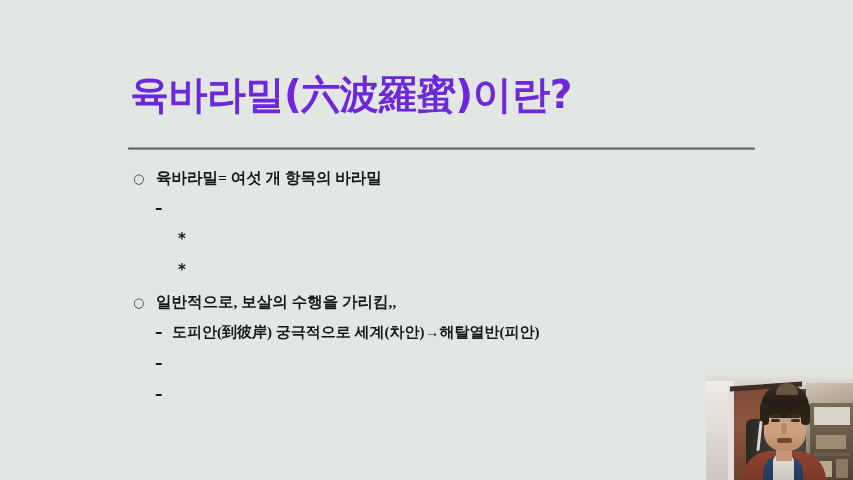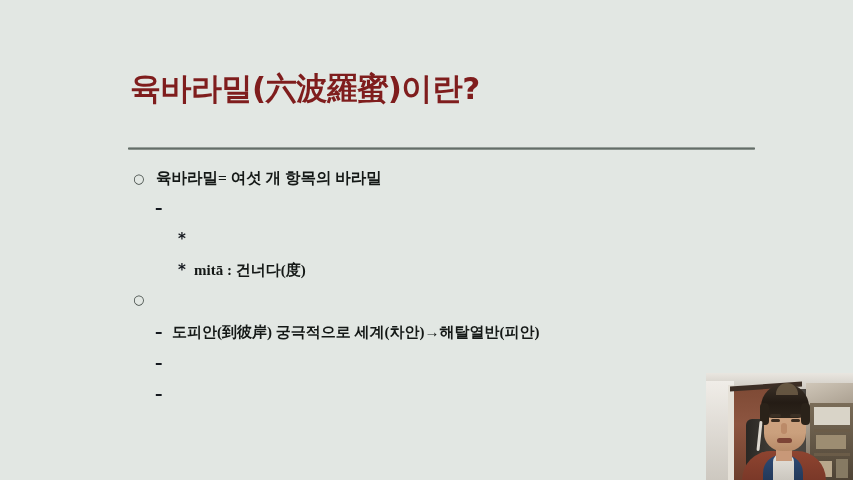--- a/index.html
+++ b/index.html
@@ -20,23 +20,23 @@
     height: 480px;
     background: #e2e7e3;
     box-sizing: border-box;
   }
 
   
   #slide-title {
     position: absolute;
     left: 130px;
     top: 68px;
-    font-size: 31px;
+    font-size: 39px;
     font-weight: 700;
-    color: #7f1d1d;
+    color: #6d28d9;
     letter-spacing: -0.5px;
     white-space: nowrap;
   }
 
   
   #title-rule {
     position: absolute;
     left: 128px;
     top: 147px;
     width: 627px;
@@ -206,25 +206,25 @@
     <div class="line lvl2">
       <span class="marker">–</span>
     </div>
 
     <div class="line lvl3">
       <span class="marker">*</span>
     </div>
 
     <div class="line lvl3">
       <span class="marker">*</span>
-      <span class="ltext">mitā : 건너다(度)</span>
     </div>
 
     <div class="line lvl1">
       <span class="marker">○</span>
+      <span class="ltext">일반적으로, 보살의 수행을 가리킴,,</span>
     </div>
 
     <div class="line lvl2">
       <span class="marker">–</span>
       <span class="ltext">도피안(到彼岸) 궁극적으로 세계(차안)→해탈열반(피안)</span>
     </div>
 
     <div class="line lvl2">
       <span class="marker">–</span>
     </div>

